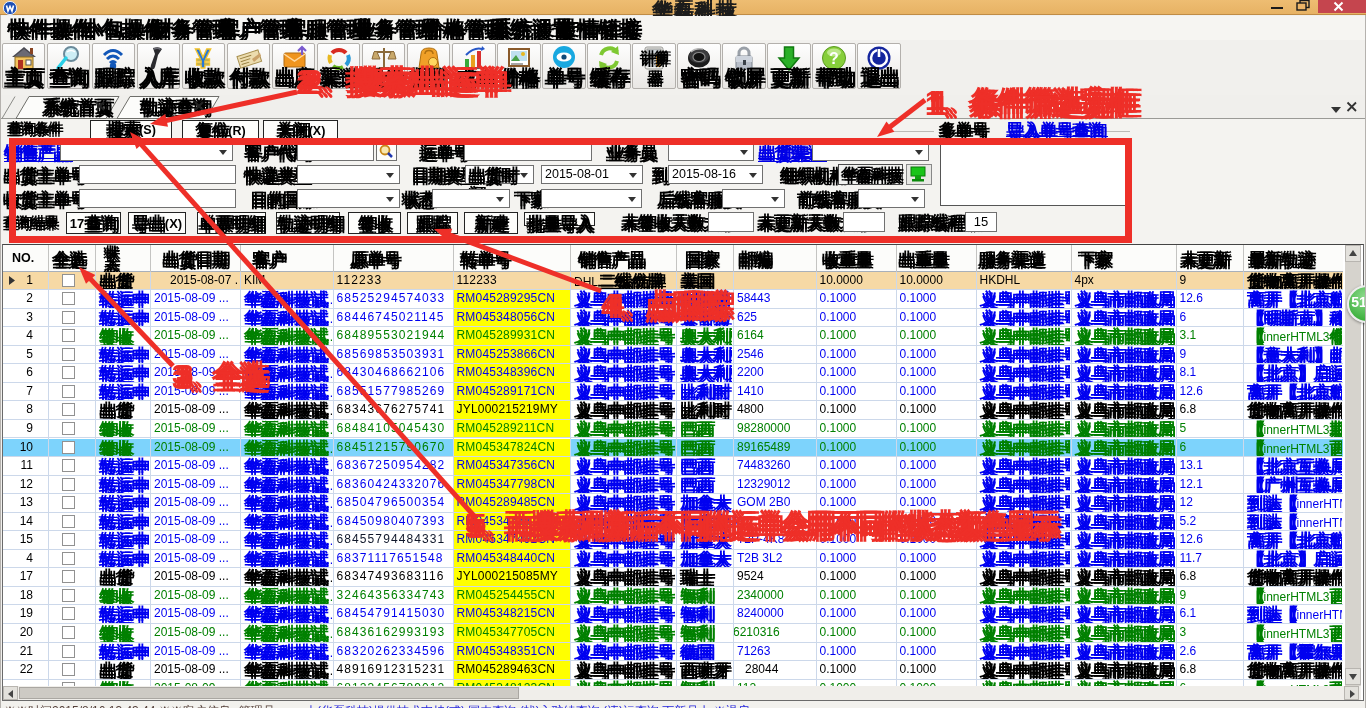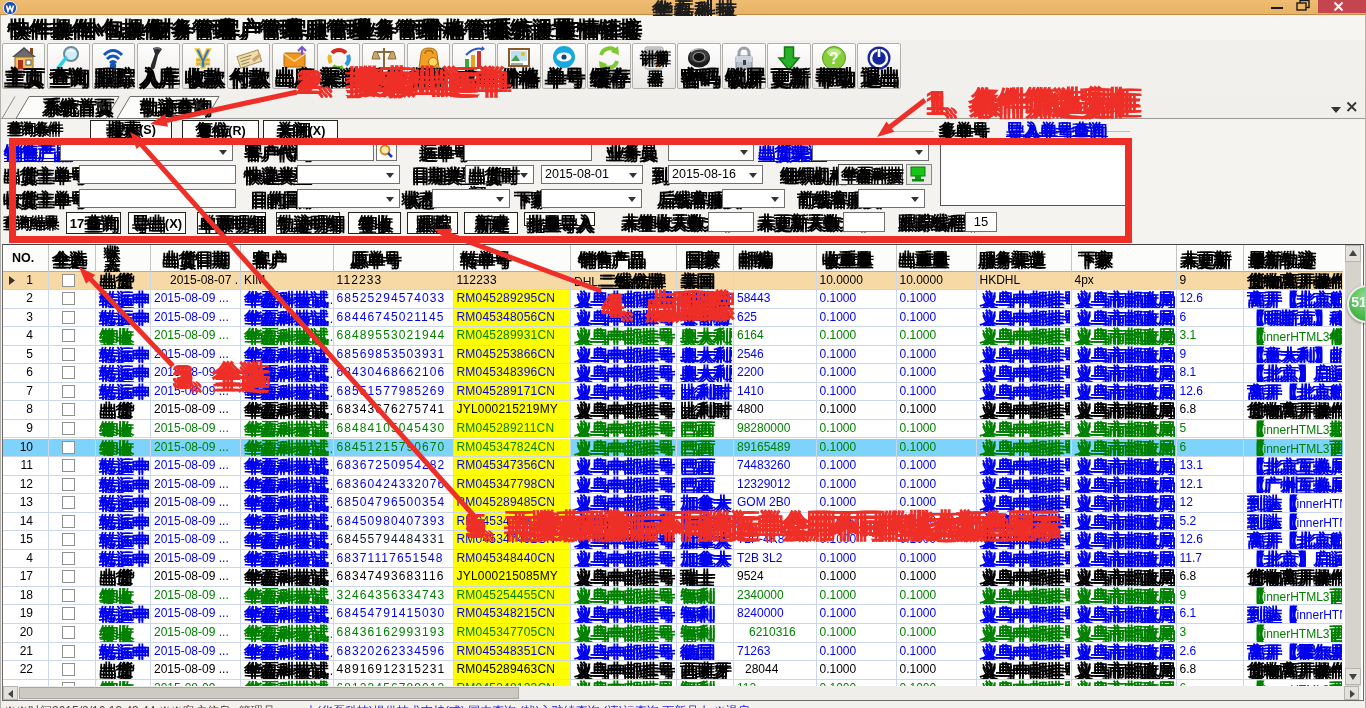--- a/index.html
+++ b/index.html
@@ -717,21 +717,21 @@
 <div class="c" style="left:0px;width:30px;text-align:right;color:#000">20</div>
 <div class="cb"></div>
 <div class="abs" style="left:450.5px;top:0;width:116.5px;height:100%;background:#ffff00"></div>
 <div class="c" style="left:92.0px;width:54px;color:#008000;letter-spacing:0px;padding-left:4px;font-weight:normal"><b>签收</b></div>
 <div class="c" style="left:147.0px;width:89px;color:#008000;letter-spacing:0px;padding-left:4px;font-weight:normal">2015-08-09 ...</div>
 <div class="c" style="left:237.0px;width:92px;color:#008000;letter-spacing:0px;padding-left:4px;font-weight:normal"><b>华磊科技试</b>...</div>
 <div class="c" style="left:329.5px;width:119px;color:#008000;letter-spacing:1.1px;padding-left:4px;font-weight:normal">68436162993193</div>
 <div class="c" style="left:449.5px;width:117px;color:#008000;letter-spacing:0.2px;padding-left:4px;font-weight:normal">RM045347705CN</div>
 <div class="c" style="left:567.0px;width:105px;color:#008000;letter-spacing:0px;padding-left:4px;font-weight:normal"><b>义乌中邮挂号</b></div>
 <div class="c" style="left:673.0px;width:56px;color:#008000;letter-spacing:0px;padding-left:4px;font-weight:normal"><b>智利</b></div>
-<div class="c" style="left:746px;width:82px;color:#008000;letter-spacing:0px;font-weight:normal">6210316</div>
+<div class="c" style="left:730.0px;width:82px;color:#008000;letter-spacing:0px;font-weight:normal">6210316</div>
 <div class="c" style="left:812.5px;width:79px;color:#008000;letter-spacing:0px;padding-left:4px;font-weight:normal">0.1000</div>
 <div class="c" style="left:892.5px;width:79px;color:#008000;letter-spacing:0px;padding-left:4px;font-weight:normal">0.1000</div>
 <div class="c" style="left:972.5px;width:94px;color:#008000;letter-spacing:0px;padding-left:4px;font-weight:normal"><b>义乌中邮挂号</b></div>
 <div class="c" style="left:1067.5px;width:104px;color:#008000;letter-spacing:0px;padding-left:4px;font-weight:normal"><b>义乌市邮政局</b></div>
 <div class="c" style="left:1172.5px;width:66px;color:#008000;letter-spacing:0px;padding-left:4px;font-weight:normal">3</div>
 <div class="c" style="left:1240.0px;width:99px;color:#008000;letter-spacing:0px;padding-left:4px;font-weight:normal"><b>【</b>innerHTML3<b>西</b>..</div>
 </div>
 <div class="row" style="top:642.5px;height:18.55px;background:#ffffff;line-height:17.6px">
 <div class="c" style="left:0px;width:30px;text-align:right;color:#000">21</div>
 <div class="cb"></div>

